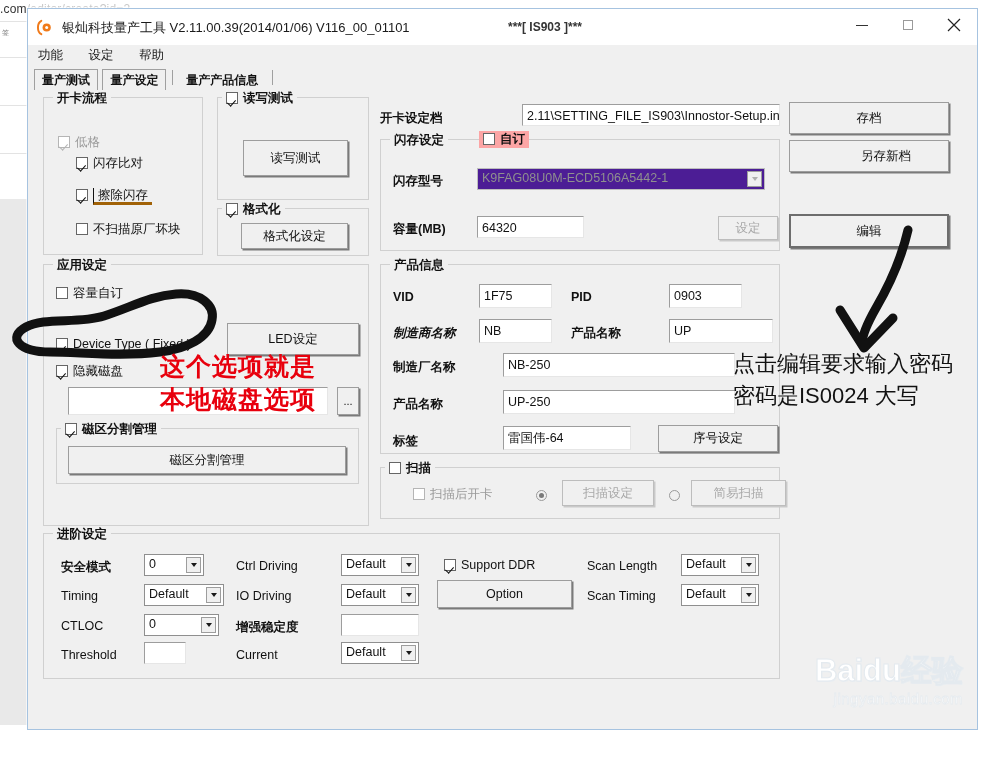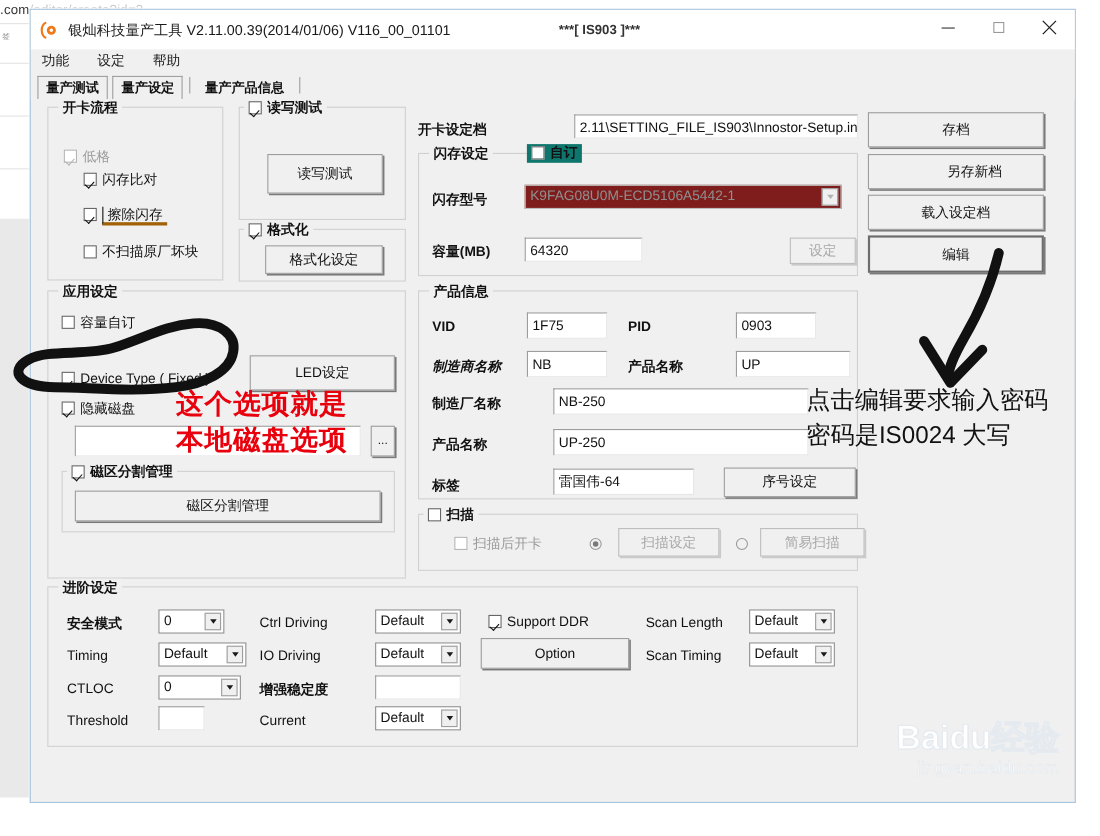--- a/index.html
+++ b/index.html
@@ -170,21 +170,21 @@
   .combo .arrow {
     position:absolute; right:2px; top:2px; bottom:2px; width:15px;
     background:#f0f0f0; border:1px solid #9d9d9d;
     display:flex; align-items:center; justify-content:center;
   }
   .combo .arrow:after {
     content:""; width:0; height:0;
     border-left:3.5px solid transparent; border-right:3.5px solid transparent;
     border-top:4px solid #1a1a1a;
   }
-  .combo.dis { background:#7f1d1d; border-color:#bdbdbd; }
+  .combo.dis { background:#4c1d95; border-color:#bdbdbd; }
   .combo.dis .cval { color:#8f8f8f; }
   .combo.dis .arrow:after { border-top-color:#b0b0b0; }
 
   .lbl {
     position:absolute; font-size:12.5px; color:#111; white-space:nowrap;
   }
   .lbl.cn { font-weight:bold; }
 
   
   #ann-layer { position:absolute; inset:0; pointer-events:none; }
@@ -307,38 +307,37 @@
     </span>
     <div class="btn" style="left:23px; top:14px; width:107px; height:26px;">格式化设定</div>
   </div>
 
   <div class="lbl cn" style="left:352px; top:101px;">开卡设定档</div>
   <div class="inp" style="left:494px; top:95px; width:258px; height:22px;">2.11\SETTING_FILE_IS903\Innostor-Setup.ini</div>
 
   <div class="group" style="left:352px; top:130px; width:400px; height:112px;">
     <span class="gtitle">闪存设定</span>
 
-    <div class="cb" style="left:98px; top:-9px; background:#0f766e; padding:0 4px;">
+    <div class="cb" style="left:98px; top:-9px; background:#fca5a5; padding:0 4px;">
       <span class="box"></span><span style="font-weight:bold;">自订</span>
     </div>
 
     <div class="lbl cn" style="left:12px; top:33px;">闪存型号</div>
     <div class="combo dis" style="left:96px; top:28px; width:288px; height:22px;">
       <span class="cval">K9FAG08U0M-ECD5106A5442-1</span>
       <span class="arrow"></span>
     </div>
 
     <div class="lbl cn" style="left:12px; top:81px;">容量(MB)</div>
     <div class="inp" style="left:96px; top:76px; width:107px; height:22px;">64320</div>
     <div class="btn dis" style="left:337px; top:76px; width:60px; height:24px;">设定</div>
   </div>
 
   <div class="btn" style="left:761px; top:93px; width:160px; height:32px;">存档</div>
   <div class="btn" style="left:761px; top:131px; width:160px; height:32px;padding-left:34px;">另存新档</div>
-  <div class="btn" style="left:761px; top:168px; width:160px; height:32px;">载入设定档</div>
   <div class="btn focus" style="left:761px; top:205px; width:160px; height:34px;">编辑</div>
 
   <div class="group" style="left:15px; top:255px; width:326px; height:262px;">
     <span class="gtitle">应用设定</span>
 
     <div class="cb" style="left:12px; top:20px;">
       <span class="box"></span><span>容量自订</span>
     </div>
 
     <div class="cb checked" style="left:12px; top:72px;">

